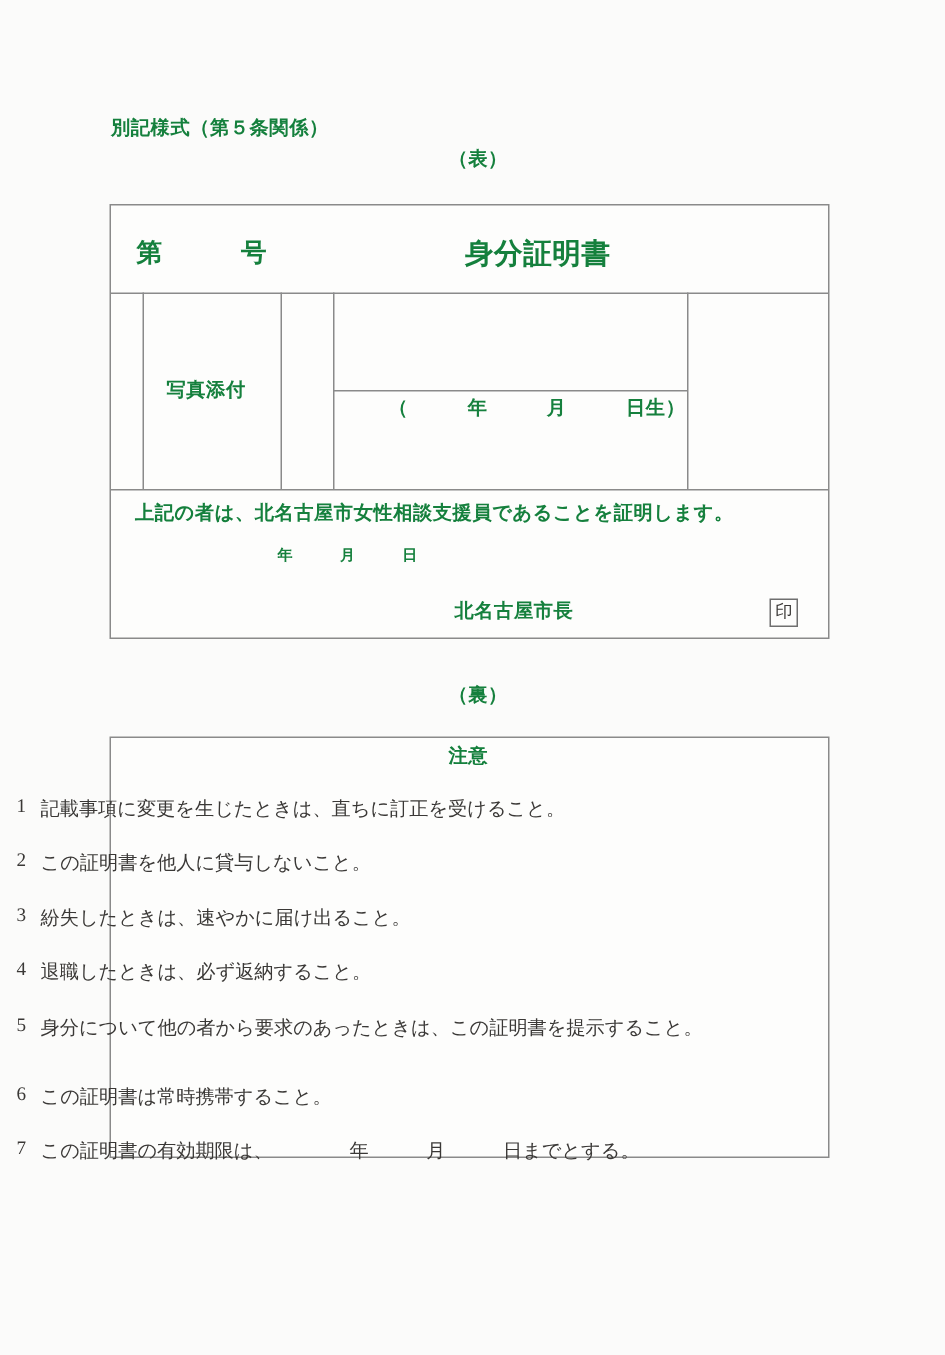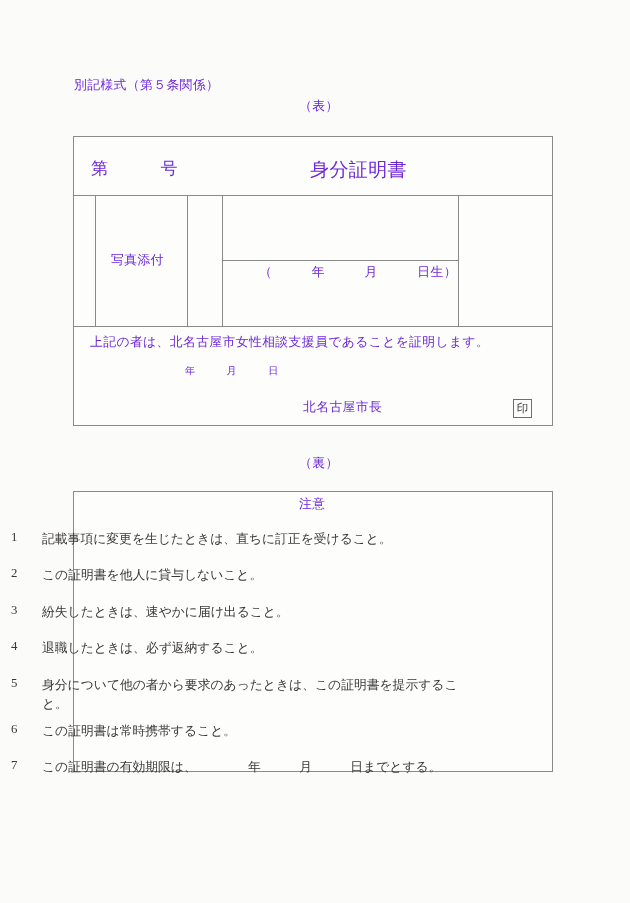--- a/index.html
+++ b/index.html
@@ -22,21 +22,22 @@
     height: 903px;
   }
 
   
   .txt {
     position: absolute;
     white-space: pre;
     font-size: 12.5px;
     line-height: 1;
     letter-spacing: 0.4px;
-    color: #6d28d9;
+    color: #15803d;
+    font-weight: bold;
   }
 
   
   #form-label {
     left: 74px;
     top: 79px;
     font-size: 12.8px;
   }
   #front-marker {
     left: 299px;
@@ -150,21 +151,21 @@
   }
   .note-num {
     position: absolute;
     left: 0;
     top: 0;
     width: 20px;
     font-size: 12.8px;
   }
   .note-text {
     display: block;
-    margin-left: 31px;
+    margin-left: 16px;
     white-space: pre-wrap;
     line-height: 19px;
   }
 </style>
 </head>
 <body>
 
 <div class="page">
 
   <div class="txt" id="form-label">別記様式（第５条関係）</div>

